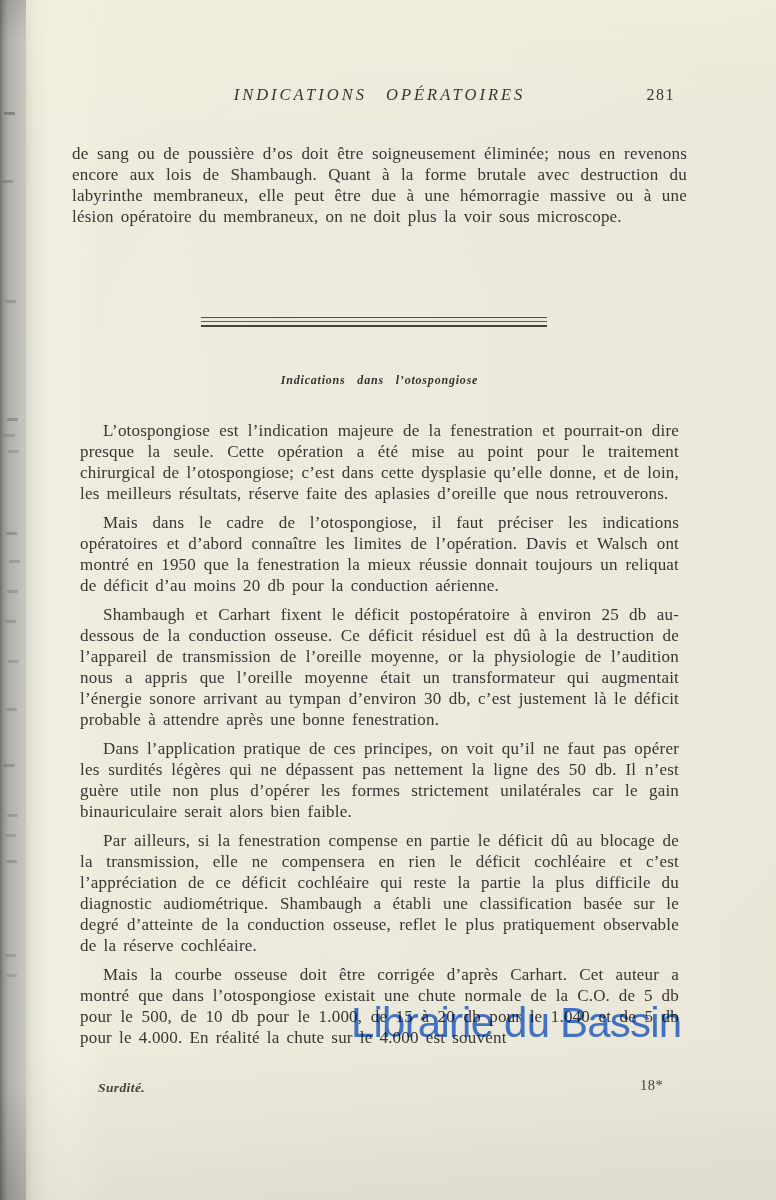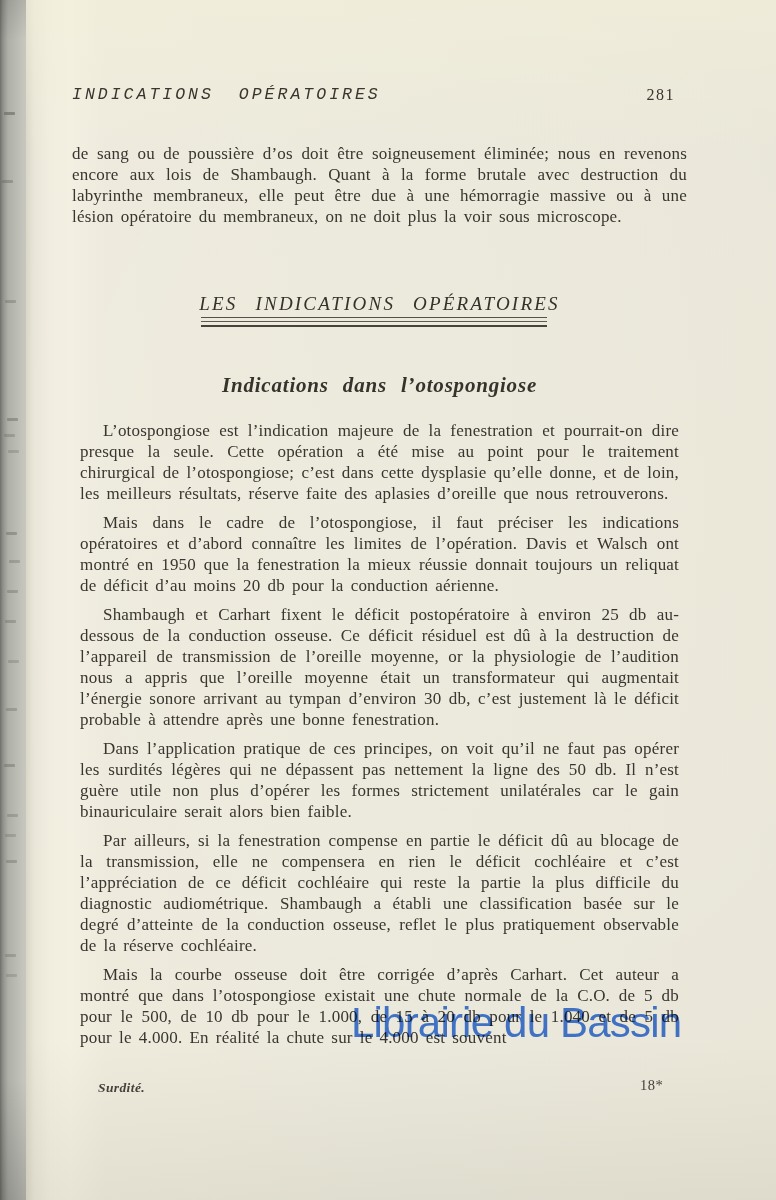--- a/index.html
+++ b/index.html
@@ -46,24 +46,23 @@
     position:absolute;left:26px;top:0;right:0;bottom:0;
     background:
       linear-gradient(180deg, rgba(243,239,217,0.55) 0, rgba(0,0,0,0) 150px, rgba(0,0,0,0) 1040px, rgba(70,64,46,0.07) 1200px),
       radial-gradient(130% 95% at 58% 42%, rgba(255,255,255,0.06), rgba(0,0,0,0) 70%),
       linear-gradient(90deg,#d9d6c8 0,#e9e6d8 8px,#f1eee0 24px,#f3f0e2 44px,#eeebdd 80px,#ebe9db 380px,#eae7d9 100%);
   }
 
   
   .running-head{position:absolute;left:72px;top:85px;width:615px;height:22px;}
   .rh-title{
-    display:block;
+    display:block;text-align:center;
     font-style:italic;font-size:16.5px;letter-spacing:3px;word-spacing:12px;
     color:#3a362f;
-    font-family:Liberation Mono, monospace;
   }
   .page-number{
     position:absolute;right:12px;top:1px;
     font-size:16px;letter-spacing:1.5px;color:#3a362f;font-style:normal;
   }
 
   
   .para{
     position:absolute;left:72px;width:615px;
     font-size:17px;line-height:21px;letter-spacing:0.2px;word-spacing:2.6px;
@@ -83,21 +82,21 @@
     font-style:italic;font-size:19px;letter-spacing:2.2px;word-spacing:11px;
     color:#35312b;
   }
   .heading-rules{position:absolute;left:201px;top:317px;width:346px;}
   .heading-rules .r1{height:1.4px;background:rgba(58,54,47,.85);margin-bottom:2.4px;}
   .heading-rules .r2{height:1.4px;background:rgba(58,54,47,.8);margin-bottom:2.4px;}
   .heading-rules .r3{height:2.4px;background:rgba(52,48,42,.9);}
 
   .subsection-heading{
     position:absolute;left:72px;top:373px;width:615px;text-align:center;
-    font-style:italic;font-weight:bold;font-size:21px;
+    font-style:italic;font-weight:bold;font-size:12px;
     letter-spacing:0.8px;word-spacing:8px;color:#36322c;
   }
 
   
   .footer-catchword{
     position:absolute;left:98px;top:1080px;
     font-style:italic;font-weight:bold;font-size:13.5px;letter-spacing:0.4px;color:#45413a;
   }
   .footer-signature{
     position:absolute;left:640px;top:1077px;
@@ -122,21 +121,20 @@
 
   <div class="paper"></div>
 
   <div class="running-head">
     <span class="rh-title">INDICATIONS OPÉRATOIRES</span>
     <span class="page-number">281</span>
   </div>
 
   <div class="para p-first">de sang ou de poussière d’os doit être soigneusement éliminée; nous en revenons encore aux lois de Shambaugh. Quant à la forme brutale avec destruction du labyrinthe membraneux, elle peut être due à une hémor­ragie massive ou à une lésion opératoire du membraneux, on ne doit plus la voir sous microscope.</div>
 
-  <div class="section-heading">LES INDICATIONS OPÉRATOIRES</div>
   <div class="heading-rules">
     <div class="r1"></div>
     <div class="r2"></div>
     <div class="r3"></div>
   </div>
 
   <div class="subsection-heading">Indications dans l’otospongiose</div>
 
   <div class="flow">
     <p>L’otospongiose est l’indication majeure de la fenestration et pourrait-on dire presque la seule. Cette opération a été mise au point pour le traite­ment chirurgical de l’otospongiose; c’est dans cette dysplasie qu’elle donne, et de loin, les meilleurs résultats, réserve faite des aplasies d’oreille que nous retrouverons.</p>

